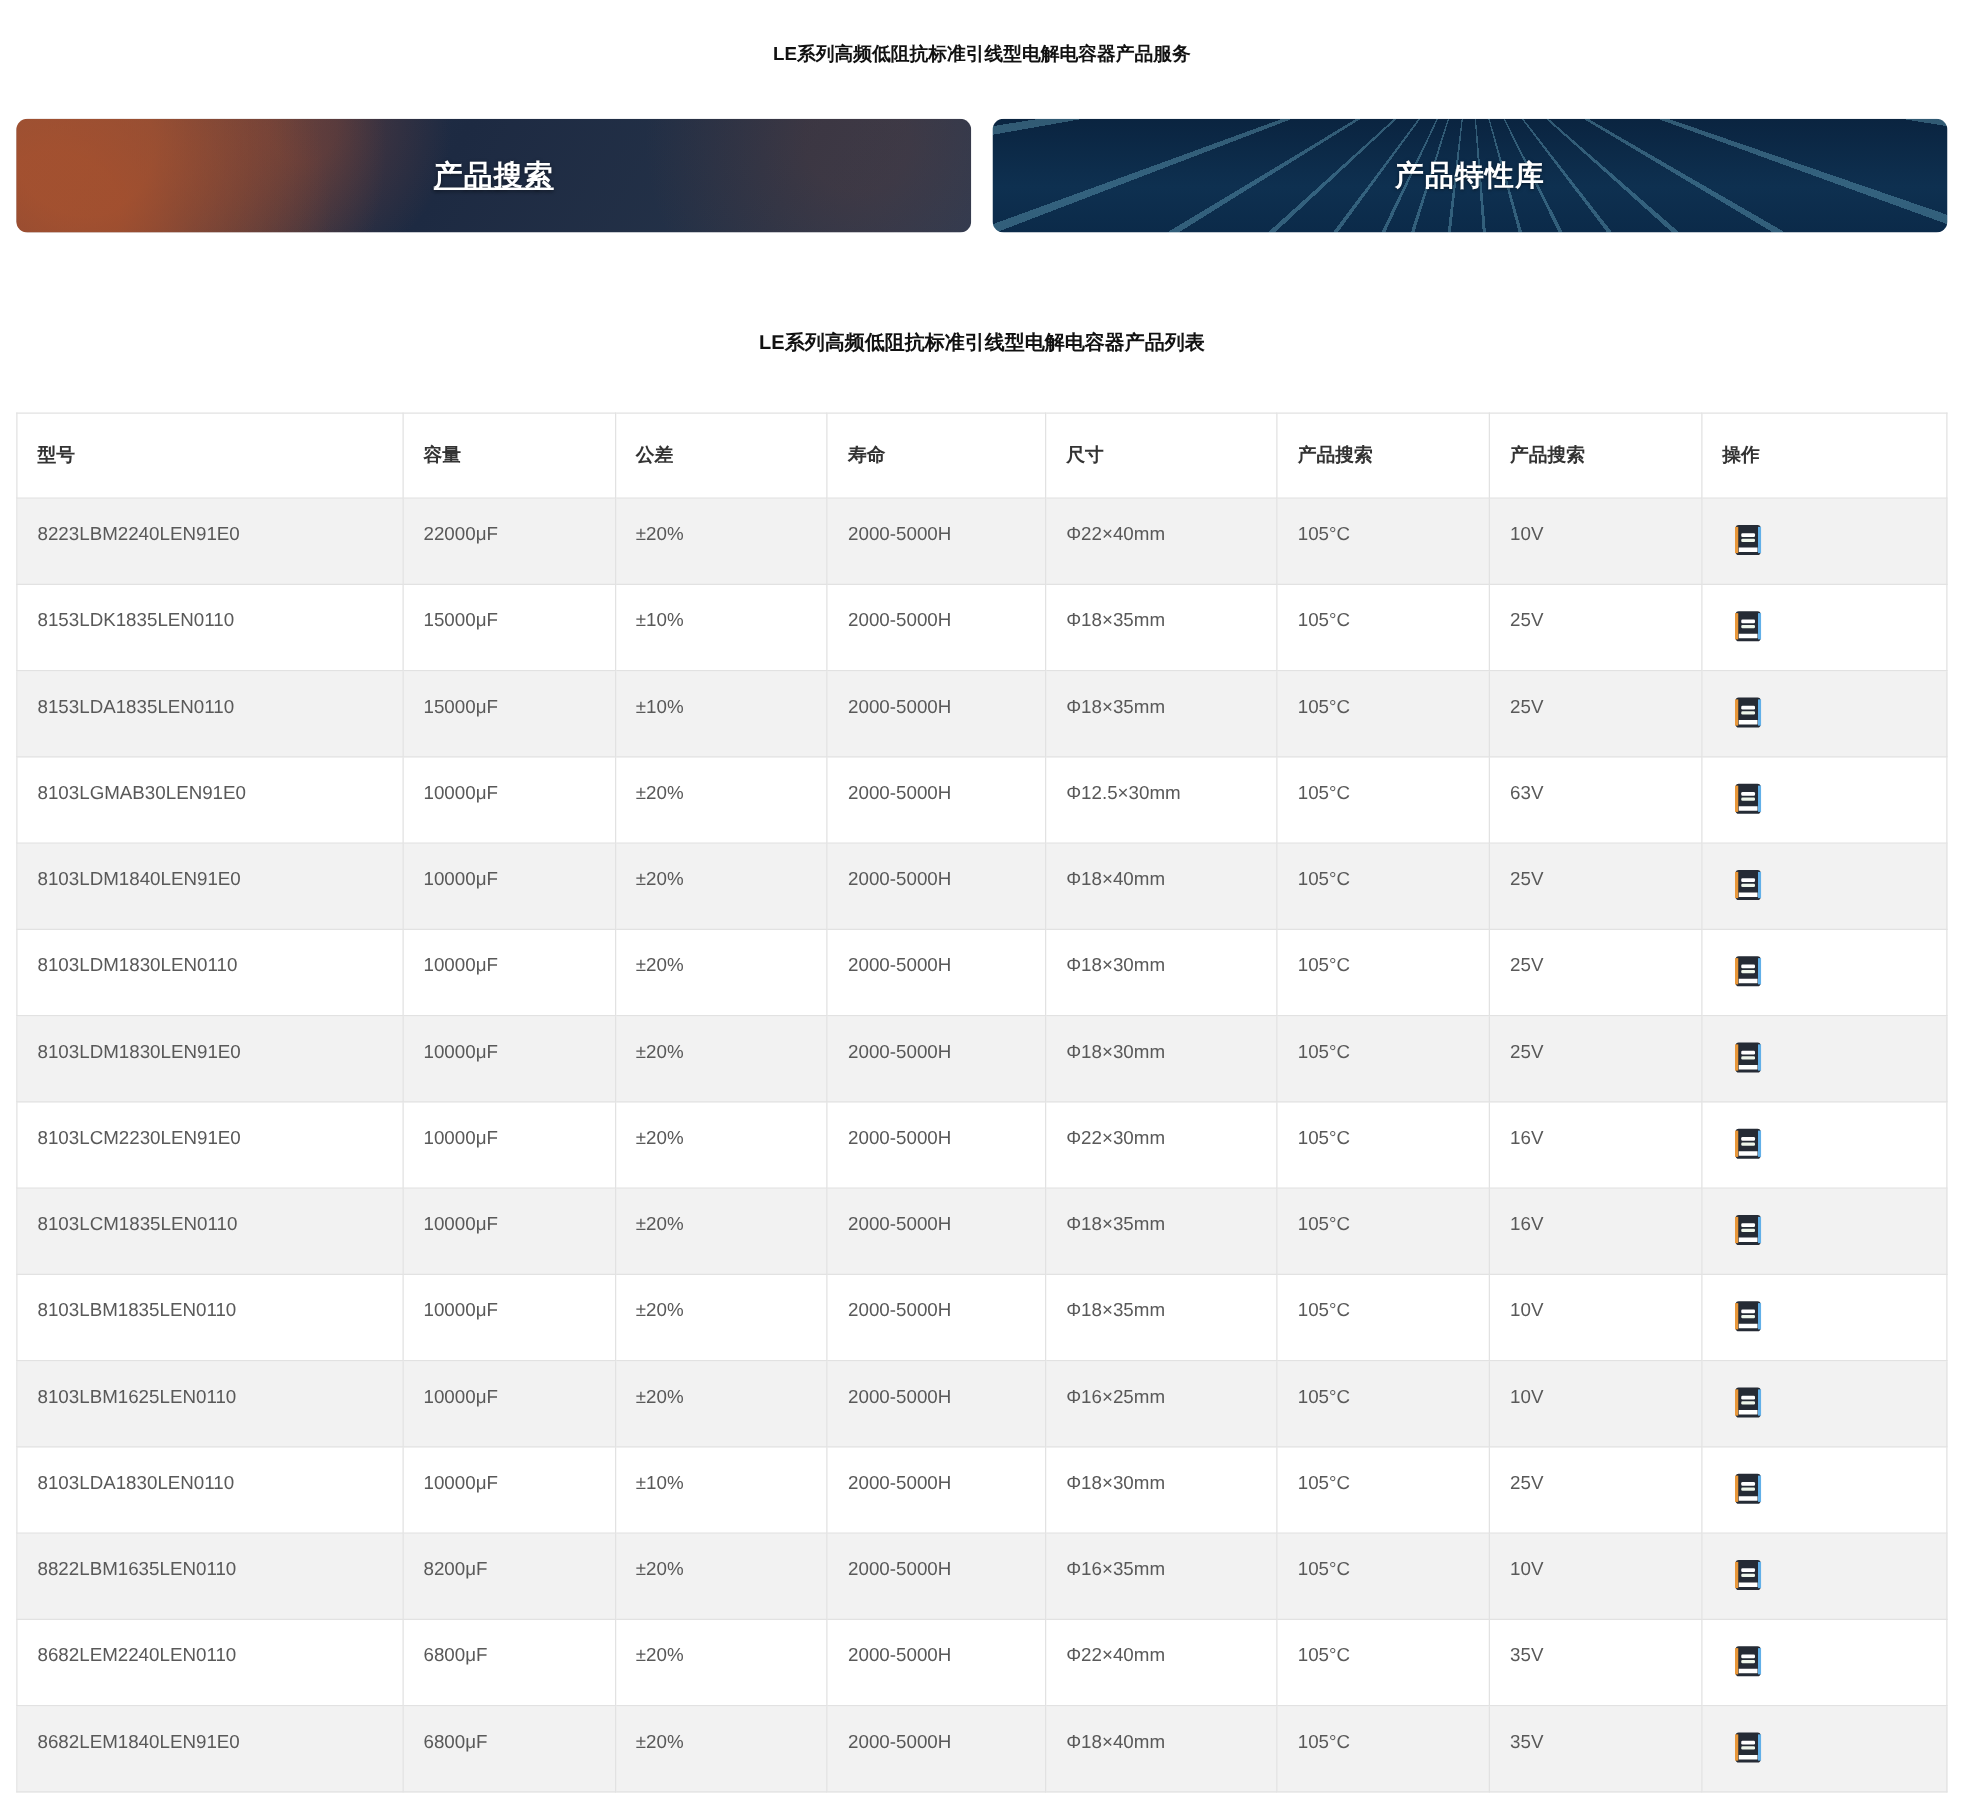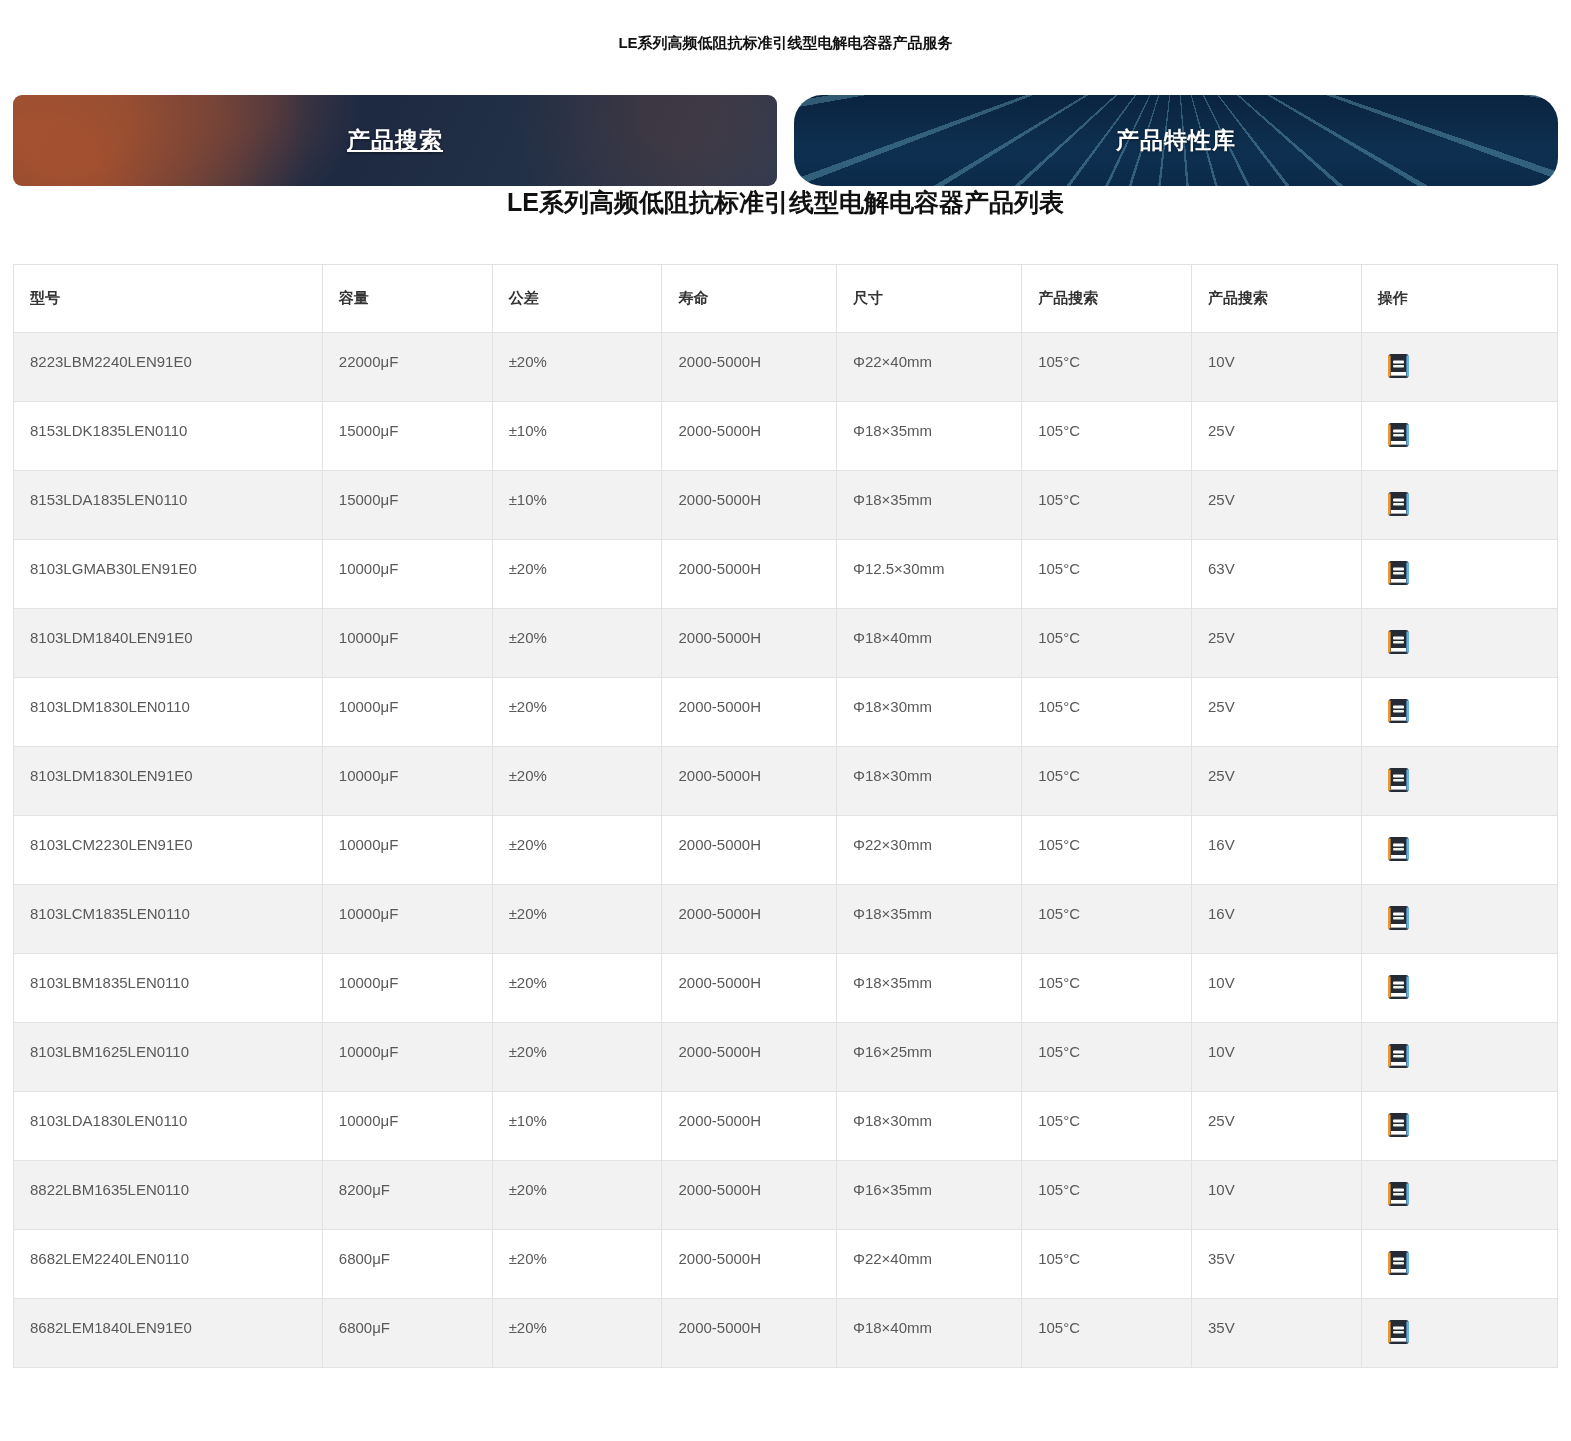--- a/index.html
+++ b/index.html
@@ -62,37 +62,37 @@
       linear-gradient(24deg, #3c5a78 0%, #4e7392 45%, #3a5877 100%);
     background-size: auto, auto, auto, auto, 150px 52px, 90px 40px, auto;
     background-position: 0 0, 0 0, 0 0, 0 0, 58% -6px, 6% 4px, 0 0;
     background-repeat: no-repeat;
   }
   
   .banner--features {
     background-image:
       repeating-conic-gradient(from 205deg at 50% -60%, rgba(140,215,235,.30) 0deg 1deg, rgba(140,215,235,0) 1deg 11deg),
       linear-gradient(180deg, #0a2440 0%, #0e3050 60%, #0b2a49 100%);
-    border-radius: 28px;
   }
   
   .banner--cert {
     background-image:
       radial-gradient(circle at 16% 65%, rgba(90,125,175,.55) 0 9%, rgba(90,125,175,0) 28%),
       radial-gradient(circle at 68% 18%, rgba(95,130,180,.45) 0 10%, rgba(95,130,180,0) 30%),
       radial-gradient(circle at 92% 70%, rgba(85,120,170,.40) 0 8%, rgba(85,120,170,0) 26%),
       linear-gradient(115deg, #16305a 0%, #1a3a6b 55%, #142c54 100%);
   }
 
   .list-title {
     text-align: center;
-    font-size: 25px;
+    font-size: 16px;
     font-weight: bold;
     color: #111111;
     margin: 0;
+    padding-top: 78px;
   }
 
   .table-wrap { padding: 45px 13px 14px; }
   table {
     width: 100%;
     border-collapse: collapse;
     table-layout: fixed;
   }
   th {
     height: 68px;

